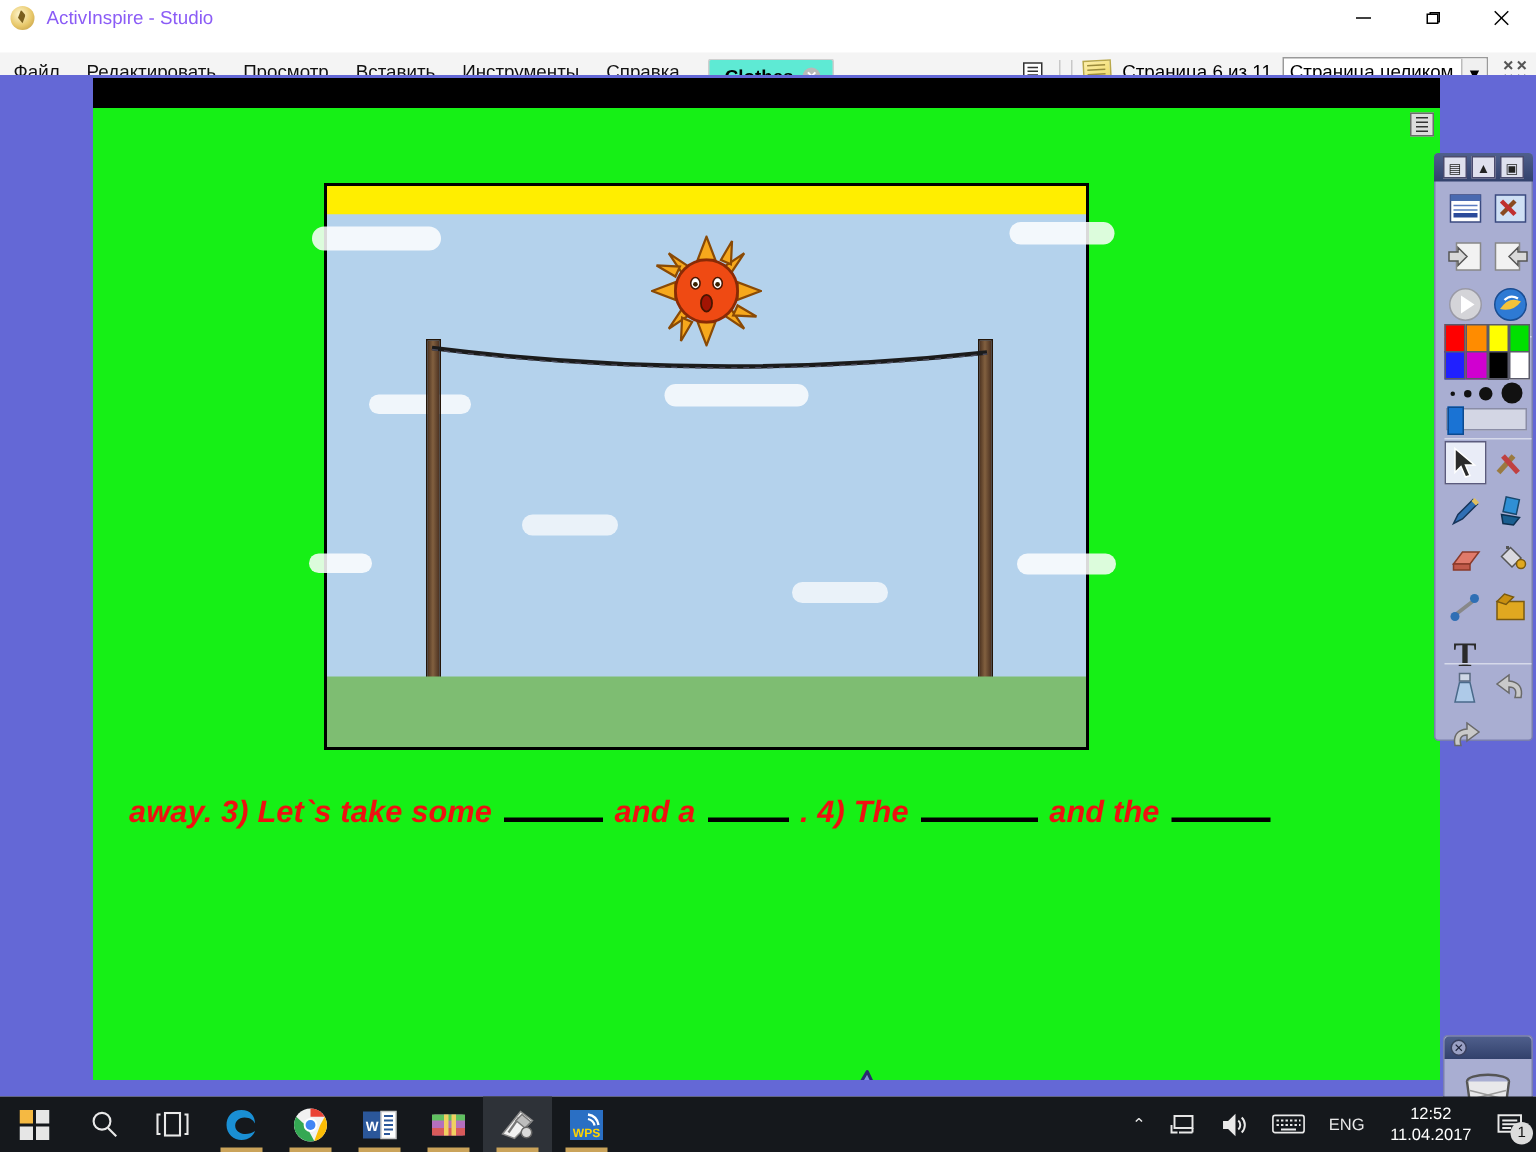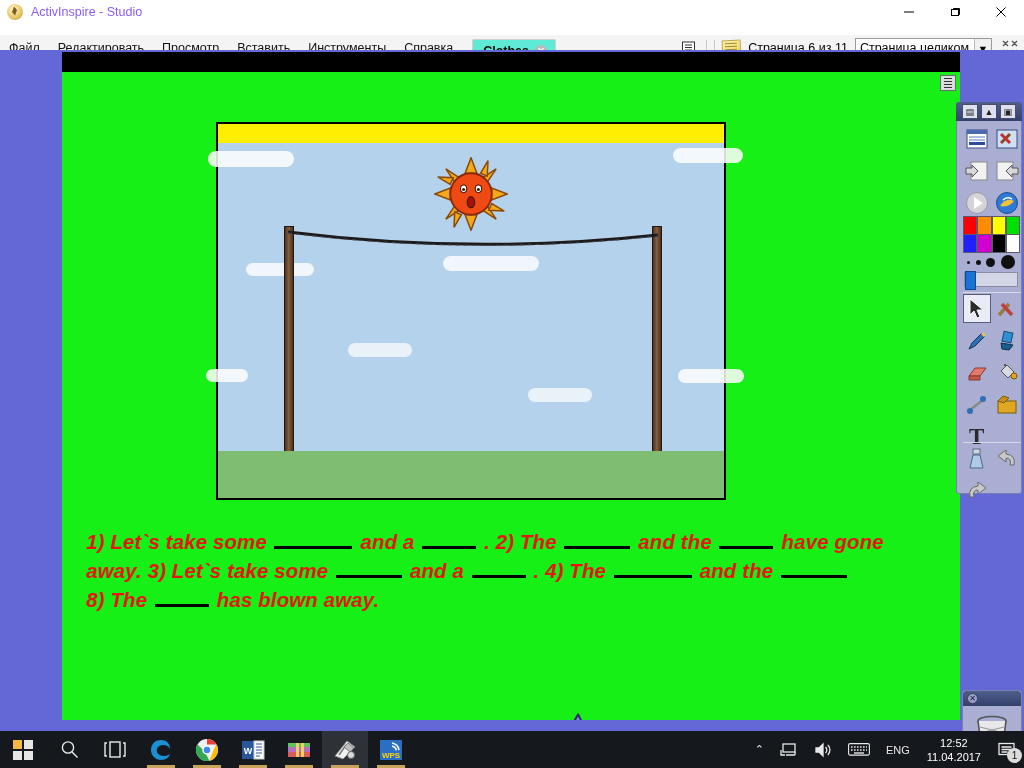--- a/index.html
+++ b/index.html
@@ -369,23 +369,21 @@
         <div class="pole" id="pole-right"></div>
         <svg id="wire" viewBox="0 0 370 26">
           <path d="M0 1 Q185 24 370 4" fill="none" stroke="#1b1b1b" stroke-width="3"></path>
           <path d="M0 2 Q185 25 370 5" fill="none" stroke="#4a4a5a" stroke-width="1" stroke-dasharray="4 4"></path>
         </svg>
       </div>
       <div id="pic-ground"></div>
     </div>
 
     <div id="lesson-text" style="color: rgb(238, 17, 17);">
-        <div><span>1) Let`s take some </span><span class="blank b-lg"></span><span> and  a </span><span class="blank b-sm"></span><span> . 2) The </span><span class="blank b-md"></span><span>  and  the </span><span class="blank b-sm"></span><span> have gone</span></div>
         <div><span> away. 3) Let`s take some </span><span class="blank b-md"></span><span> and a </span><span class="blank b-sm"></span><span> .  4) The </span><span class="blank b-lg"></span><span> and the </span><span class="blank b-md"></span></div>
-        <div><span>8) The </span><span class="blank b-sm"></span><span> has blown away.</span></div>
       </div>
 
     <svg id="star-shape" viewBox="0 0 100 100">
       <polygon points="52,4 68,38 100,40 74,61 84,95 52,76 18,94 27,59 2,36 34,35" fill="#7f8fd6" stroke="#2a2a6e" stroke-width="3.5" stroke-linejoin="round"></polygon>
     </svg>
   </div>
 
   <div id="toolbox"></div>
   <div id="toolbox-header">
     <div class="hdr-btn">▤</div>

